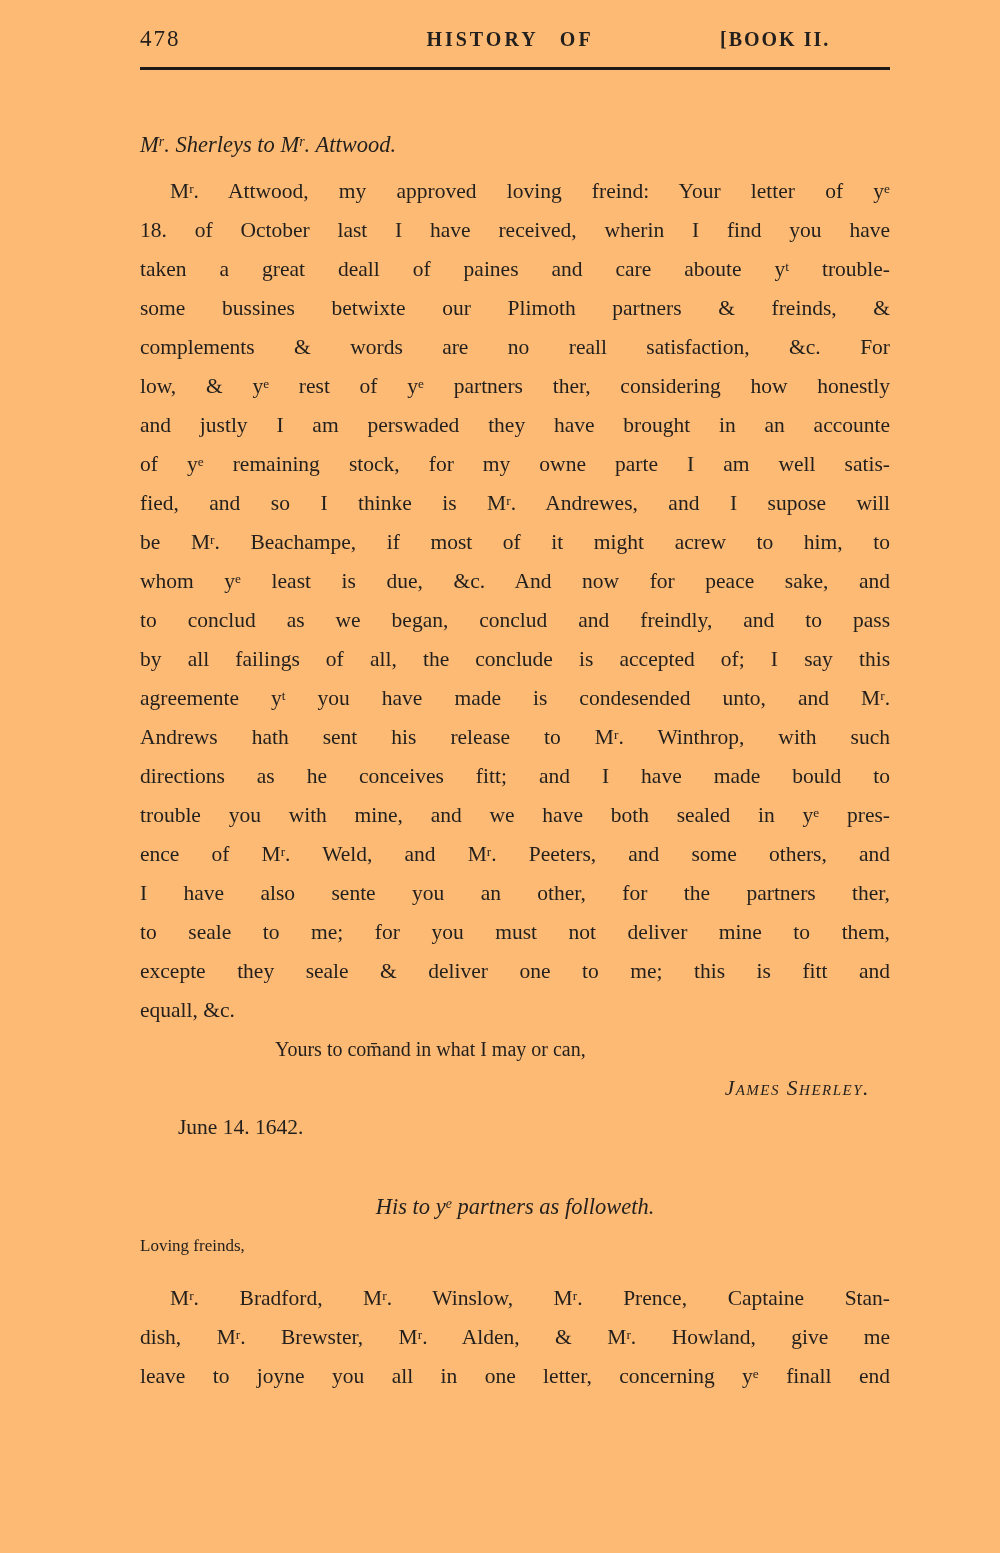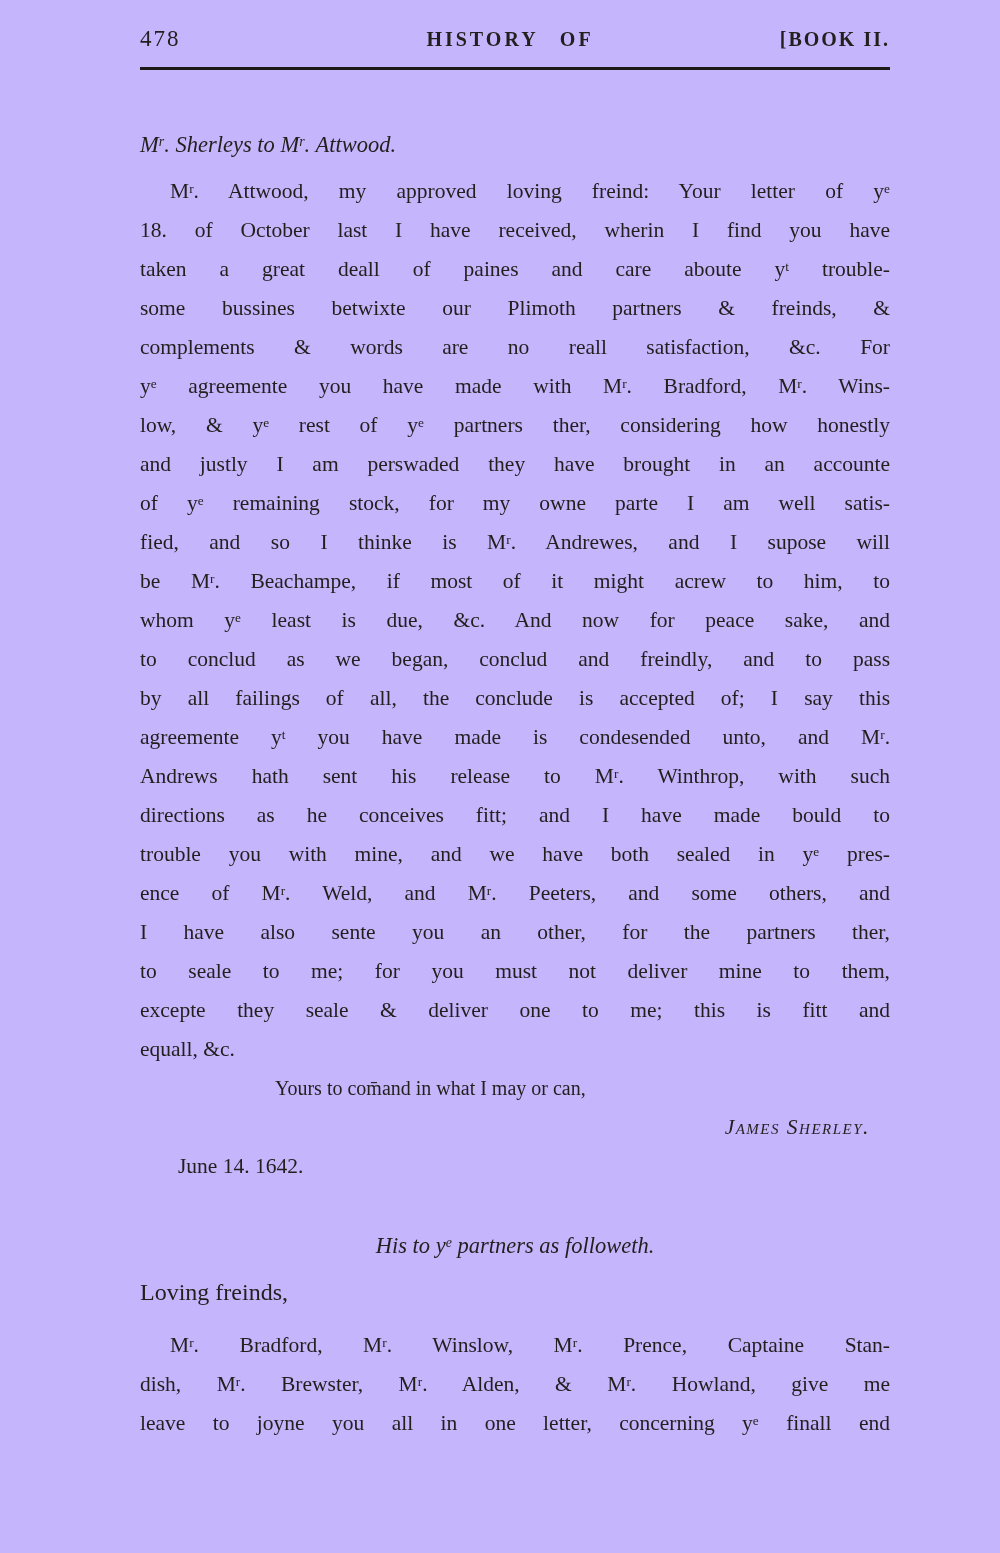--- a/index.html
+++ b/index.html
@@ -1,38 +1,38 @@
 <!DOCTYPE html>
 <html><head>
 <meta charset="utf-8">
 <style>
   html,body { margin:0; padding:0; background:#d8d6d0; }
   .page {
     position:relative;
     width:1000px; height:1553px;
     margin:0 auto;
-    background:#c4b5fd;
+    background:#fdba74;
     color:#221f1c;
     font-family:"Liberation Serif","DejaVu Serif",serif;
     box-sizing:border-box;
     padding:26px 110px 0 140px;
     overflow:hidden;
   }
   .header {
     display:flex; align-items:baseline;
     font-size:22px;
   }
   .page-number { width:160px; font-size:23px; letter-spacing:2px; }
   .running-title {
     flex:1; text-align:center;
     font-size:20px; letter-spacing:3px; word-spacing:14px;
     font-weight:bold; font-family:"Liberation Serif",serif;
   }
   .book-label {
-    width:170px; text-align:right;
+    width:170px; text-align:left;
     font-size:20px; letter-spacing:2px; font-weight:bold;
   }
   .rule { margin-top:15px; height:2.5px; background:#1d1a17; }
   .letter-title {
     margin-top:62px;
     font-style:italic;
     font-size:22.5px;
   }
   .letter-title-2 {
     margin-top:40px;
@@ -58,22 +58,22 @@
     text-align:right; padding-right:20px;
     font-variant:small-caps;
     letter-spacing:1.5px;
     font-style:italic;
   }
   .date-line {
     font-size:21.5px; line-height:39px;
     padding-left:38px;
   }
   .salutation {
-    font-size:24px; line-height:39px;
-    margin-top:8px;
+    font-size:17px; line-height:39px;
+    margin-top:0;
   }
   sup { font-size:62%; vertical-align:0.4em; line-height:0; }
 </style>
 </head>
 <body>
 
 <div class="page">
 
   <div class="header">
     <span class="page-number">478</span>
@@ -84,21 +84,20 @@
   <div class="rule"></div>
 
   <div class="letter-title">M<sup>r</sup>. Sherleys to M<sup>r</sup>. Attwood.</div>
 
   <div class="body-lines letter1-body">
       <div class="line">M<sup>r</sup>. Attwood, my approved loving freind: Your letter of y<sup>e</sup></div>
       <div class="line">18. of October last I have received, wherin I find you have</div>
       <div class="line">taken a great deall of paines and care aboute y<sup>t</sup> trouble-</div>
       <div class="line">some bussines betwixte our Plimoth partners &amp; freinds, &amp;</div>
       <div class="line">complements &amp; words are no reall satisfaction, &amp;c. For</div>
-      <div class="line">y<sup>e</sup> agreemente you have made with M<sup>r</sup>. Bradford, M<sup>r</sup>. Wins-</div>
       <div class="line">low, &amp; y<sup>e</sup> rest of y<sup>e</sup> partners ther, considering how honestly</div>
       <div class="line">and justly I am perswaded they have brought in an accounte</div>
       <div class="line">of y<sup>e</sup> remaining stock, for my owne parte I am well satis-</div>
       <div class="line">fied, and so I thinke is M<sup>r</sup>. Andrewes, and I supose will</div>
       <div class="line">be M<sup>r</sup>. Beachampe, if most of it might acrew to him, to</div>
       <div class="line">whom y<sup>e</sup> least is due, &amp;c. And now for peace sake, and</div>
       <div class="line">to conclud as we began, conclud and freindly, and to pass</div>
       <div class="line">by all failings of all, the conclude is accepted of; I say this</div>
       <div class="line">agreemente y<sup>t</sup> you have made is condesended unto, and M<sup>r</sup>.</div>
       <div class="line">Andrews hath sent his release to M<sup>r</sup>. Winthrop, with such</div>

